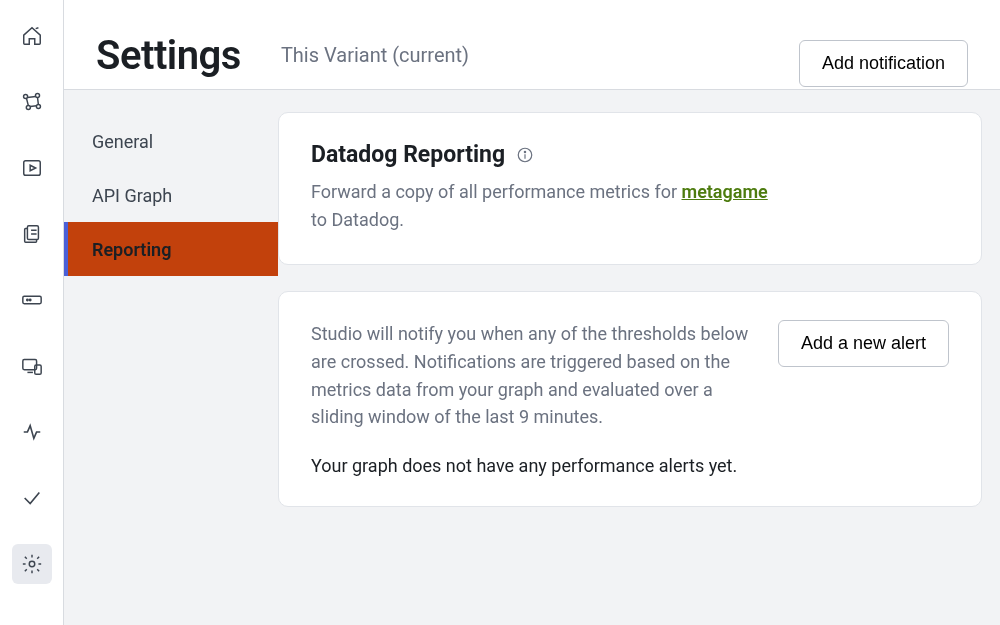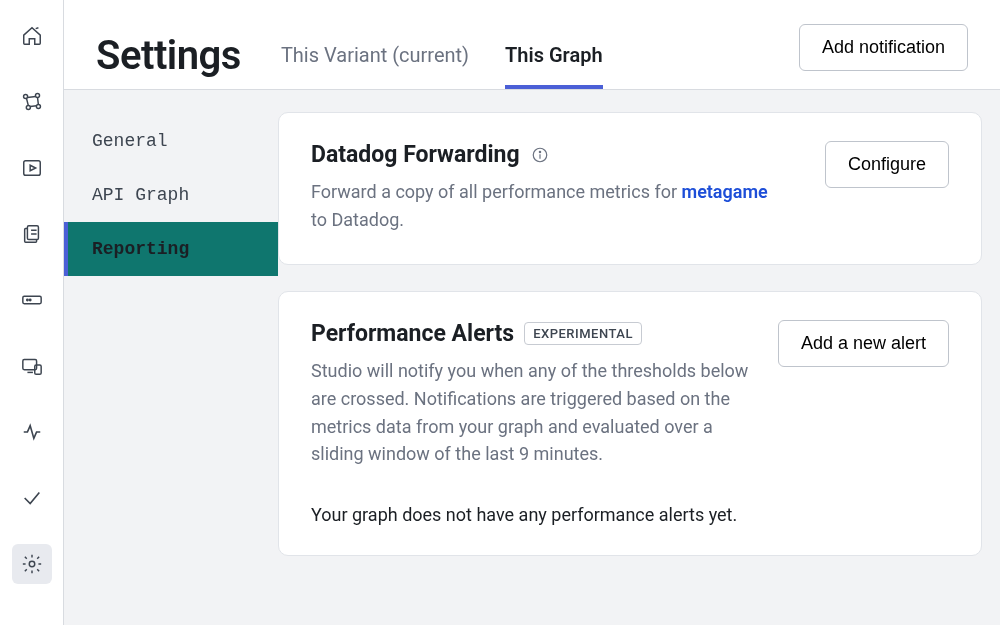--- a/index.html
+++ b/index.html
@@ -12,47 +12,47 @@
   .rail .rail-item { width: 40px; height: 40px; display: flex; align-items: center; justify-content: center; border-radius: 6px; cursor: pointer; color: #3d4550; }
   .rail .rail-item.active { background: #e8eaef; }
   .rail .rail-item svg { stroke: #3d4550; }
 
   
   .main { flex: 1; display: flex; flex-direction: column; height: 625px; }
 
   
   .header { display: flex; align-items: flex-end; padding: 32px 32px 0 32px; height: 90px; border-bottom: 1px solid #d8dbe0; background: #fff; }
   .page-title { font-size: 40px; font-weight: 600; letter-spacing: -0.5px; margin-right: 40px; position: relative; top: -10px; }
-  .tabs { display: flex; gap: 36px; align-items: flex-end; height: 100%; }
+  .tabs { display: flex; gap: 28px; align-items: flex-end; height: 100%; }
   .tab { font-size: 20px; color: #6b7280; padding-bottom: 18px; cursor: pointer; border-bottom: 4px solid transparent; }
   .tab.active { color: #1b1f24; font-weight: 600; border-bottom-color: #4b5fd6; }
   .header-spacer { flex: 1; }
   .btn { font-size: 18px; font-weight: 500; padding: 12px 22px; border: 1px solid #bfc4cc; border-radius: 6px; background: #fff; cursor: pointer; white-space: nowrap; }
-  .header .btn { margin-bottom: 18px; }
+  .header .btn { margin-bottom: 2px; }
 
   
   .body { flex: 1; display: flex; background: #f2f3f5; overflow: hidden; }
 
   
-  .settings-nav { width: 214px; padding: 24px 0 0 0; background: #f2f3f5; font-family: Liberation Mono, monospace; }
+  .settings-nav { width: 214px; padding: 24px 0 0 0; background: #f2f3f5; }
   .settings-nav .nav-item { height: 54px; display: flex; align-items: center; padding-left: 24px; font-size: 18px; color: #3d4550; cursor: pointer; border-left: 4px solid transparent; }
-  .settings-nav .nav-item.active { background: #0f766e; font-weight: 600; color: #1b1f24; border-left-color: #4b5fd6; }
+  .settings-nav .nav-item.active { background: #c2410c; font-weight: 600; color: #1b1f24; border-left-color: #4b5fd6; }
 
   
   .content { flex: 1; padding: 22px 18px 0 0; overflow: auto; }
   .card { background: #fff; border: 1px solid #e1e4e9; border-radius: 10px; padding: 28px 32px 30px 32px; margin-bottom: 26px; }
   .card-head { display: flex; align-items: flex-start; gap: 20px; }
   .card-head-text { flex: 1; }
   .card-title-row { display: flex; align-items: center; gap: 10px; margin-bottom: 10px; }
   .card-title { font-size: 23px; font-weight: 700; color: #1b1f24; }
   .info-icon { width: 20px; height: 20px; display: inline-flex; align-items: center; justify-content: center; }
   .badge { font-size: 13px; font-weight: 500; letter-spacing: 0.5px; color: #3d4550; border: 1px solid #c7cbd2; border-radius: 4px; padding: 3px 8px; }
   .card-desc { font-size: 18px; line-height: 1.55; color: #6b7280; max-width: 460px; }
-  .card-desc b { color: #1d4ed8; font-weight: 600; }
-  .card-note { font-size: 18px; color: #1b1f24; margin-top: 36px; }
+  .card-desc b { color: #4d7c0f; font-weight: 600; text-decoration: underline; }
+  .card-note { font-size: 18px; color: #1b1f24; margin-top: 24px; }
 </style>
 </head>
 <body>
 
 <div class="app">
 
   <div class="rail">
     <div class="rail-item">
       <svg width="22" height="22" viewBox="0 0 24 24" fill="none" stroke-width="1.6">
           <path d="M3 11 12 3l9 8v9a1 1 0 0 1-1 1h-5v-6h-6v6H4a1 1 0 0 1-1-1z"></path>
@@ -112,64 +112,58 @@
         </svg>
     </div>
   </div>
 
   <div class="main">
 
     <div class="header">
       <div class="page-title">Settings</div>
       <div class="tabs">
         <div class="tab">This Variant (current)</div>
-        <div class="tab active">This Graph</div>
       </div>
       <div class="header-spacer"></div>
       <button class="btn">Add notification</button>
     </div>
 
     <div class="body">
 
       <div class="settings-nav">
         <div class="nav-item">General</div>
         <div class="nav-item">API Graph</div>
         <div class="nav-item active">Reporting</div>
       </div>
 
       <div class="content">
 
         <div class="card">
           <div class="card-head">
             <div class="card-head-text">
               <div class="card-title-row">
-                <span class="card-title">Datadog Forwarding</span>
+                <span class="card-title">Datadog Reporting</span>
                 <span class="info-icon">
                   <svg width="18" height="18" viewBox="0 0 24 24" fill="none" stroke="#6b7280" stroke-width="1.6">
                       <circle cx="12" cy="12" r="9"></circle>
                       <circle cx="12" cy="8" r="0.9" fill="#6b7280"></circle>
                       <path d="M12 11v6"></path>
                     </svg>
                 </span>
               </div>
               <div class="card-desc">
                 <span>Forward a copy of all performance metrics for </span><b>metagame</b><span> to Datadog.</span>
               </div>
             </div>
-            <button class="btn">Configure</button>
           </div>
         </div>
 
         <div class="card">
           <div class="card-head">
             <div class="card-head-text">
-              <div class="card-title-row">
-                <span class="card-title">Performance Alerts</span>
-                <span class="badge">EXPERIMENTAL</span>
-              </div>
               <div class="card-desc">Studio will notify you when any of the thresholds below are crossed. Notifications are triggered based on the metrics data from your graph and evaluated over a sliding window of the last 9 minutes.</div>
             </div>
             <button class="btn">Add a new alert</button>
           </div>
           <div class="card-note">Your graph does not have any performance alerts yet.</div>
         </div>
 
       </div>
 
     </div>

